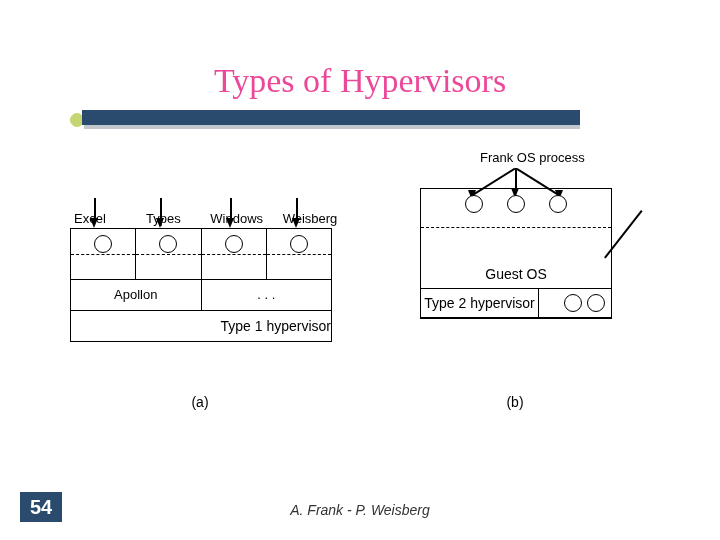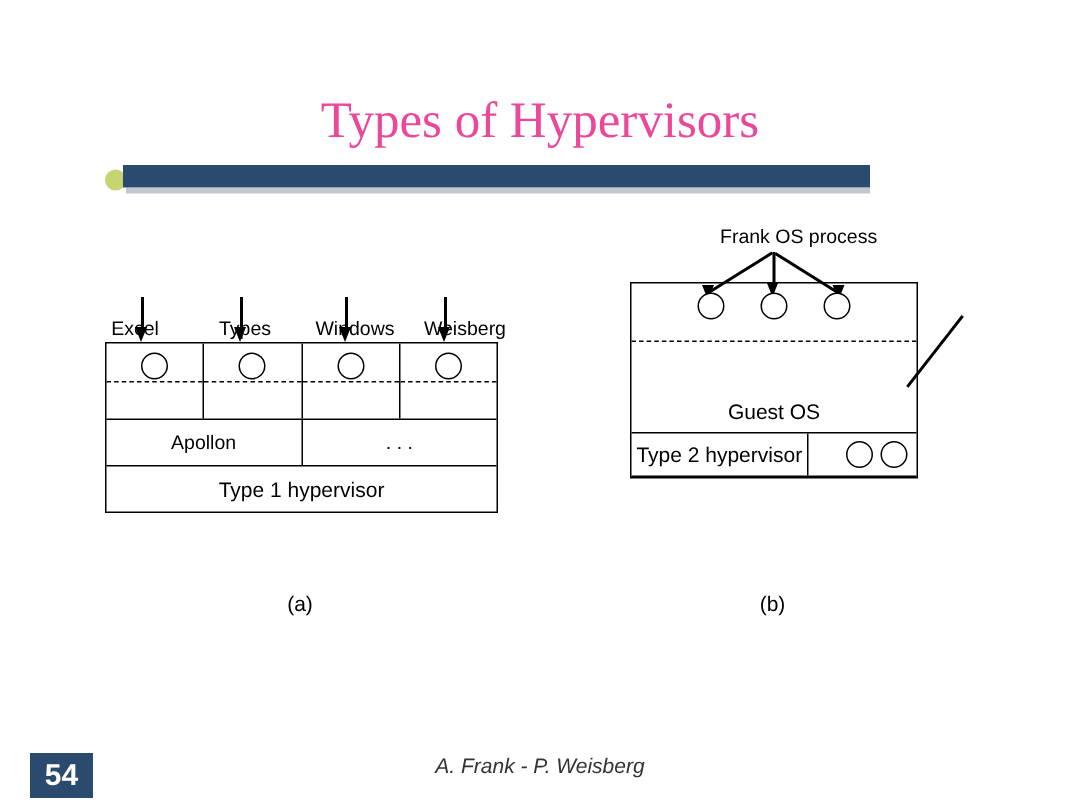--- a/index.html
+++ b/index.html
@@ -3,39 +3,39 @@
 <meta charset="utf-8">
 <style>
   html,body{margin:0;padding:0;width:720px;height:540px;background:#fff;font-family:"Times New Roman",serif;color:#000;}
   .slide{position:relative;width:720px;height:540px;}
   .title{position:absolute;top:62px;left:0;width:720px;text-align:center;font-size:34px;color:#ec4899;}
   .rule-wrap{position:absolute;top:110px;left:70px;width:510px;height:18px;}
   .bullet{position:absolute;left:0;top:3px;width:12px;height:12px;border-radius:50%;background:#c7d472;border:1px solid #c7d472;}
   .rule{position:absolute;left:12px;right:0;top:0;background:#2a4b6d;height:15px;}
   .rule-shadow{position:absolute;left:14px;right:0;top:15px;background:#9aa1ab;height:4px;opacity:.6;}
   .caption{position:absolute;top:440px;left:0;width:720px;text-align:center;font-size:24px;}
-  .pagebox{position:absolute;left:20px;bottom:8px;width:42px;height:30px;background:#2a4b6d;color:#fff;text-align:center;line-height:30px;font-family:Arial,sans-serif;font-weight:bold;font-size:20px;}
+  .pagebox{position:absolute;left:20px;bottom:18px;width:42px;height:30px;background:#2a4b6d;color:#fff;text-align:center;line-height:30px;font-family:Arial,sans-serif;font-weight:bold;font-size:20px;}
   .footer{position:absolute;bottom:22px;left:0;width:720px;text-align:center;font-size:14px;color:#333;font-family:Arial,sans-serif;font-style:italic;}
 
   .figarea{position:absolute;top:150px;left:60px;width:610px;height:270px;font-family:Arial,Helvetica,sans-serif;font-size:14px;}
 
   
   .figA{position:absolute;left:0;top:0;width:300px;height:260px;}
   .a-labels{position:absolute;top:34px;left:0;width:280px;display:flex;justify-content:space-between;font-size:13px;}
   .a-labels span{width:60px;text-align:center;margin-top:27px;}
   .a-stack{position:absolute;top:78px;left:10px;width:260px;border:1.5px solid #000;}
   .a-procs{height:50px;display:flex;border-bottom:1.5px solid #000;}
   .a-proc{flex:1;border-right:1.5px solid #000;position:relative;}
   .a-proc:last-child{border-right:none;}
   .a-dash{position:absolute;left:0;right:0;top:50%;border-top:1.5px dashed #000;}
   .circ{width:16px;height:16px;border:1.5px solid #000;border-radius:50%;background:#fff;position:absolute;top:6px;left:50%;transform:translateX(-50%);}
   .a-os{height:30px;display:flex;border-bottom:1.5px solid #000;}
   .a-os div{flex:1;border-right:1.5px solid #000;text-align:center;line-height:30px;font-size:13px;}
   .a-os div:last-child{border-right:none;}
-  .a-hv{height:30px;text-align:center;line-height:30px;}
+  .a-hv{height:30px;text-align:right;line-height:30px;}
   .capA{position:absolute;bottom:0;left:0;width:280px;text-align:center;}
 
   
   .figB{position:absolute;left:360px;top:0;width:250px;height:260px;}
   .b-top-label{position:absolute;top:0;left:60px;font-size:13px;}
   .b-right-label{position:absolute;top:36px;left:200px;width:60px;font-size:12px;line-height:13px;}
   .b-stack{position:absolute;top:38px;left:0;width:190px;border:1.5px solid #000;}
   .b-procs{height:38px;border-bottom:1.5px dashed #000;position:relative;}
   .b-guest{height:28px;border-bottom:1.5px solid #000;text-align:center;line-height:28px;margin-top:32px;}
   .b-t2{height:28px;border-bottom:1.5px solid #000;display:flex;gap:17px;}

